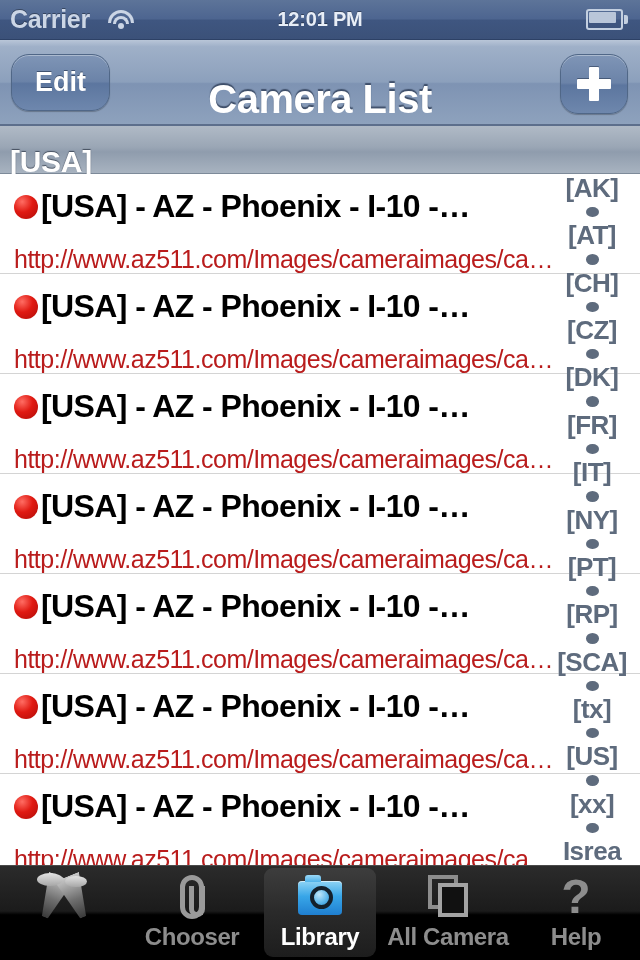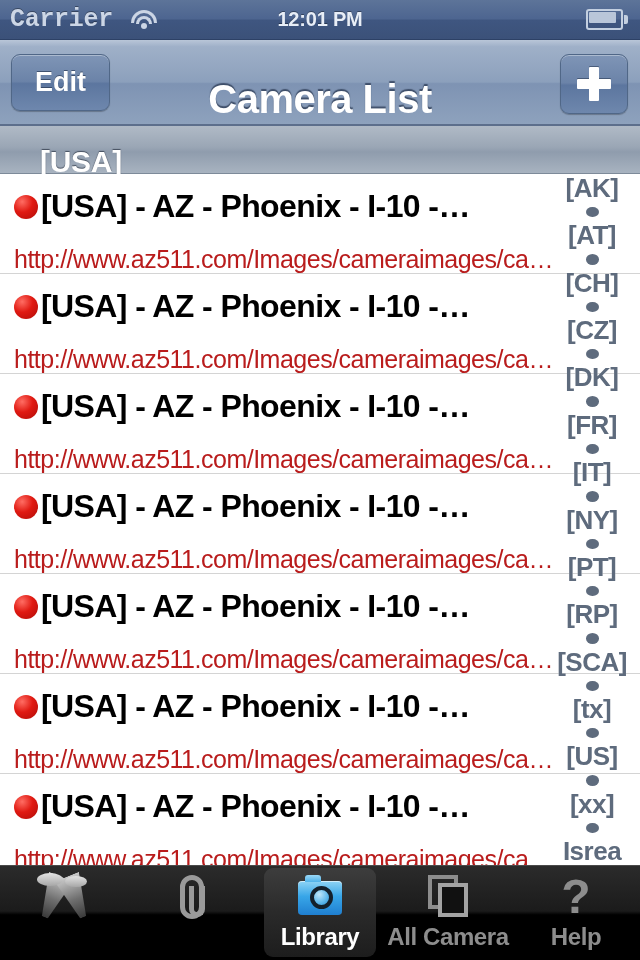--- a/index.html
+++ b/index.html
@@ -12,21 +12,21 @@
   #app { position:relative; width:640px; height:960px; overflow:hidden; }
 
   
   .statusbar{
     position:relative; height:40px; width:640px;
     background:linear-gradient(180deg,#5b7296 0%,#4c648a 45%,#415madd 46%,#3e5580 100%);
     background:linear-gradient(180deg,#5d7499 0%,#4d6590 48%,#3f5680 52%,#3b5179 100%);
     display:flex; align-items:center;
     border-bottom:1px solid #2d4166;
   }
-  .sb-left{ position:absolute; left:10px; display:flex; align-items:center; gap:17px;font-family:Liberation Mono, monospace; }
+  .sb-left{ position:absolute; left:10px; display:flex; align-items:center; gap:17px; }
   .sb-carrier{
     color:#ccd6e6; font-size:25px; font-weight:bold; letter-spacing:-0.3px;
     text-shadow:0 -1px 0 rgba(0,0,0,.35);
   }
   .wifi{ width:28px; height:21px; position:relative; }
   .wifi i{ position:absolute; display:block; border:3px solid #cbd5e5; border-bottom:none;
     border-radius:50% 50% 0 0 / 100% 100% 0 0; left:50%; transform:translateX(-50%); }
   .wifi i.a{ width:26px; height:13px; top:1px; }
   .wifi i.b{ width:16px; height:8px; top:7px; }
   .wifi i.c{ width:7px; height:4px; top:13px; border-width:3px; background:#cbd5e5; border-radius:50%; height:6px; width:6px; border:none; top:14px;}
@@ -51,21 +51,21 @@
   .nav-title{
     position:absolute; left:0; right:0; text-align:center;
     color:#ffffff; font-size:40px; font-weight:bold; letter-spacing:-0.5px;
     text-shadow:0 -2px 1px rgba(40,55,80,.75);
     margin-top:35px;
   }
   .navbtn{
     position:relative; z-index:3;
     background:linear-gradient(180deg,#7f95b6 0%,#6b83a8 48%,#5c769f 52%,#6e87ad 100%);
     border:1px solid #4f6party; border:1px solid #506787;
-    border-radius:9px;
+    border-radius:18px;
     box-shadow:inset 0 1px 0 rgba(255,255,255,.35), 0 1px 1px rgba(0,0,0,.25);
     color:#fff; font-size:27px; font-weight:bold;
     display:flex; align-items:center; justify-content:center;
     text-shadow:0 -1px 0 rgba(30,45,70,.6);
   }
   .btn-edit{ position:absolute; left:11px; top:14px; width:99px; height:57px; }
   .btn-add{ position:absolute; right:12px; top:14px; width:68px; height:60px; }
   .plus{ position:relative; width:34px; height:34px; }
   .plus:before,.plus:after{ content:""; position:absolute; background:#fff; border-radius:1px;
     box-shadow:0 -1px 0 rgba(30,45,70,.5); }
@@ -73,21 +73,21 @@
   .plus:after{ left:12px; top:0; width:10px; height:34px; }
 
   
   .section-header{
     position:relative; height:48px; width:640px;
     background:linear-gradient(180deg,#b0bac6 0%,#9aa6b5 45%,#8f9cad 55%,#a8b3c0 100%);
     border-bottom:1px solid #7d8a99;
     display:flex; align-items:center;
   }
   .section-header span{
-    padding-left:40px; color:#ffffff; font-size:30px; font-weight:bold;
+    padding-left:10px; color:#ffffff; font-size:30px; font-weight:bold;
     letter-spacing:-0.3px;
     text-shadow:0 -1px 1px rgba(60,70,85,.9);
     margin-top:24px;
   }
 
   
   .list{
     position:absolute; top:174px; left:0; width:640px; height:691px;
     background:#ffffff; overflow:hidden;
   }
@@ -319,20 +319,21 @@
           <span class="cone l"></span>
           <span class="cone r"></span>
           <span class="cap l"></span>
           <span class="cap r"></span>
         </span>
       </div>
       <div class="tab">
         <span class="tab-icon ic-chooser">
           <span class="ic-clip"></span>
         </span>
+        <span class="tab-label">Chooser</span>
       </div>
       <div class="tab selected">
         <span class="tab-icon ic-library">
           <span class="ic-cam">
             <span class="lens"></span>
           </span>
         </span>
         <span class="tab-label">Library</span>
       </div>
       <div class="tab">

